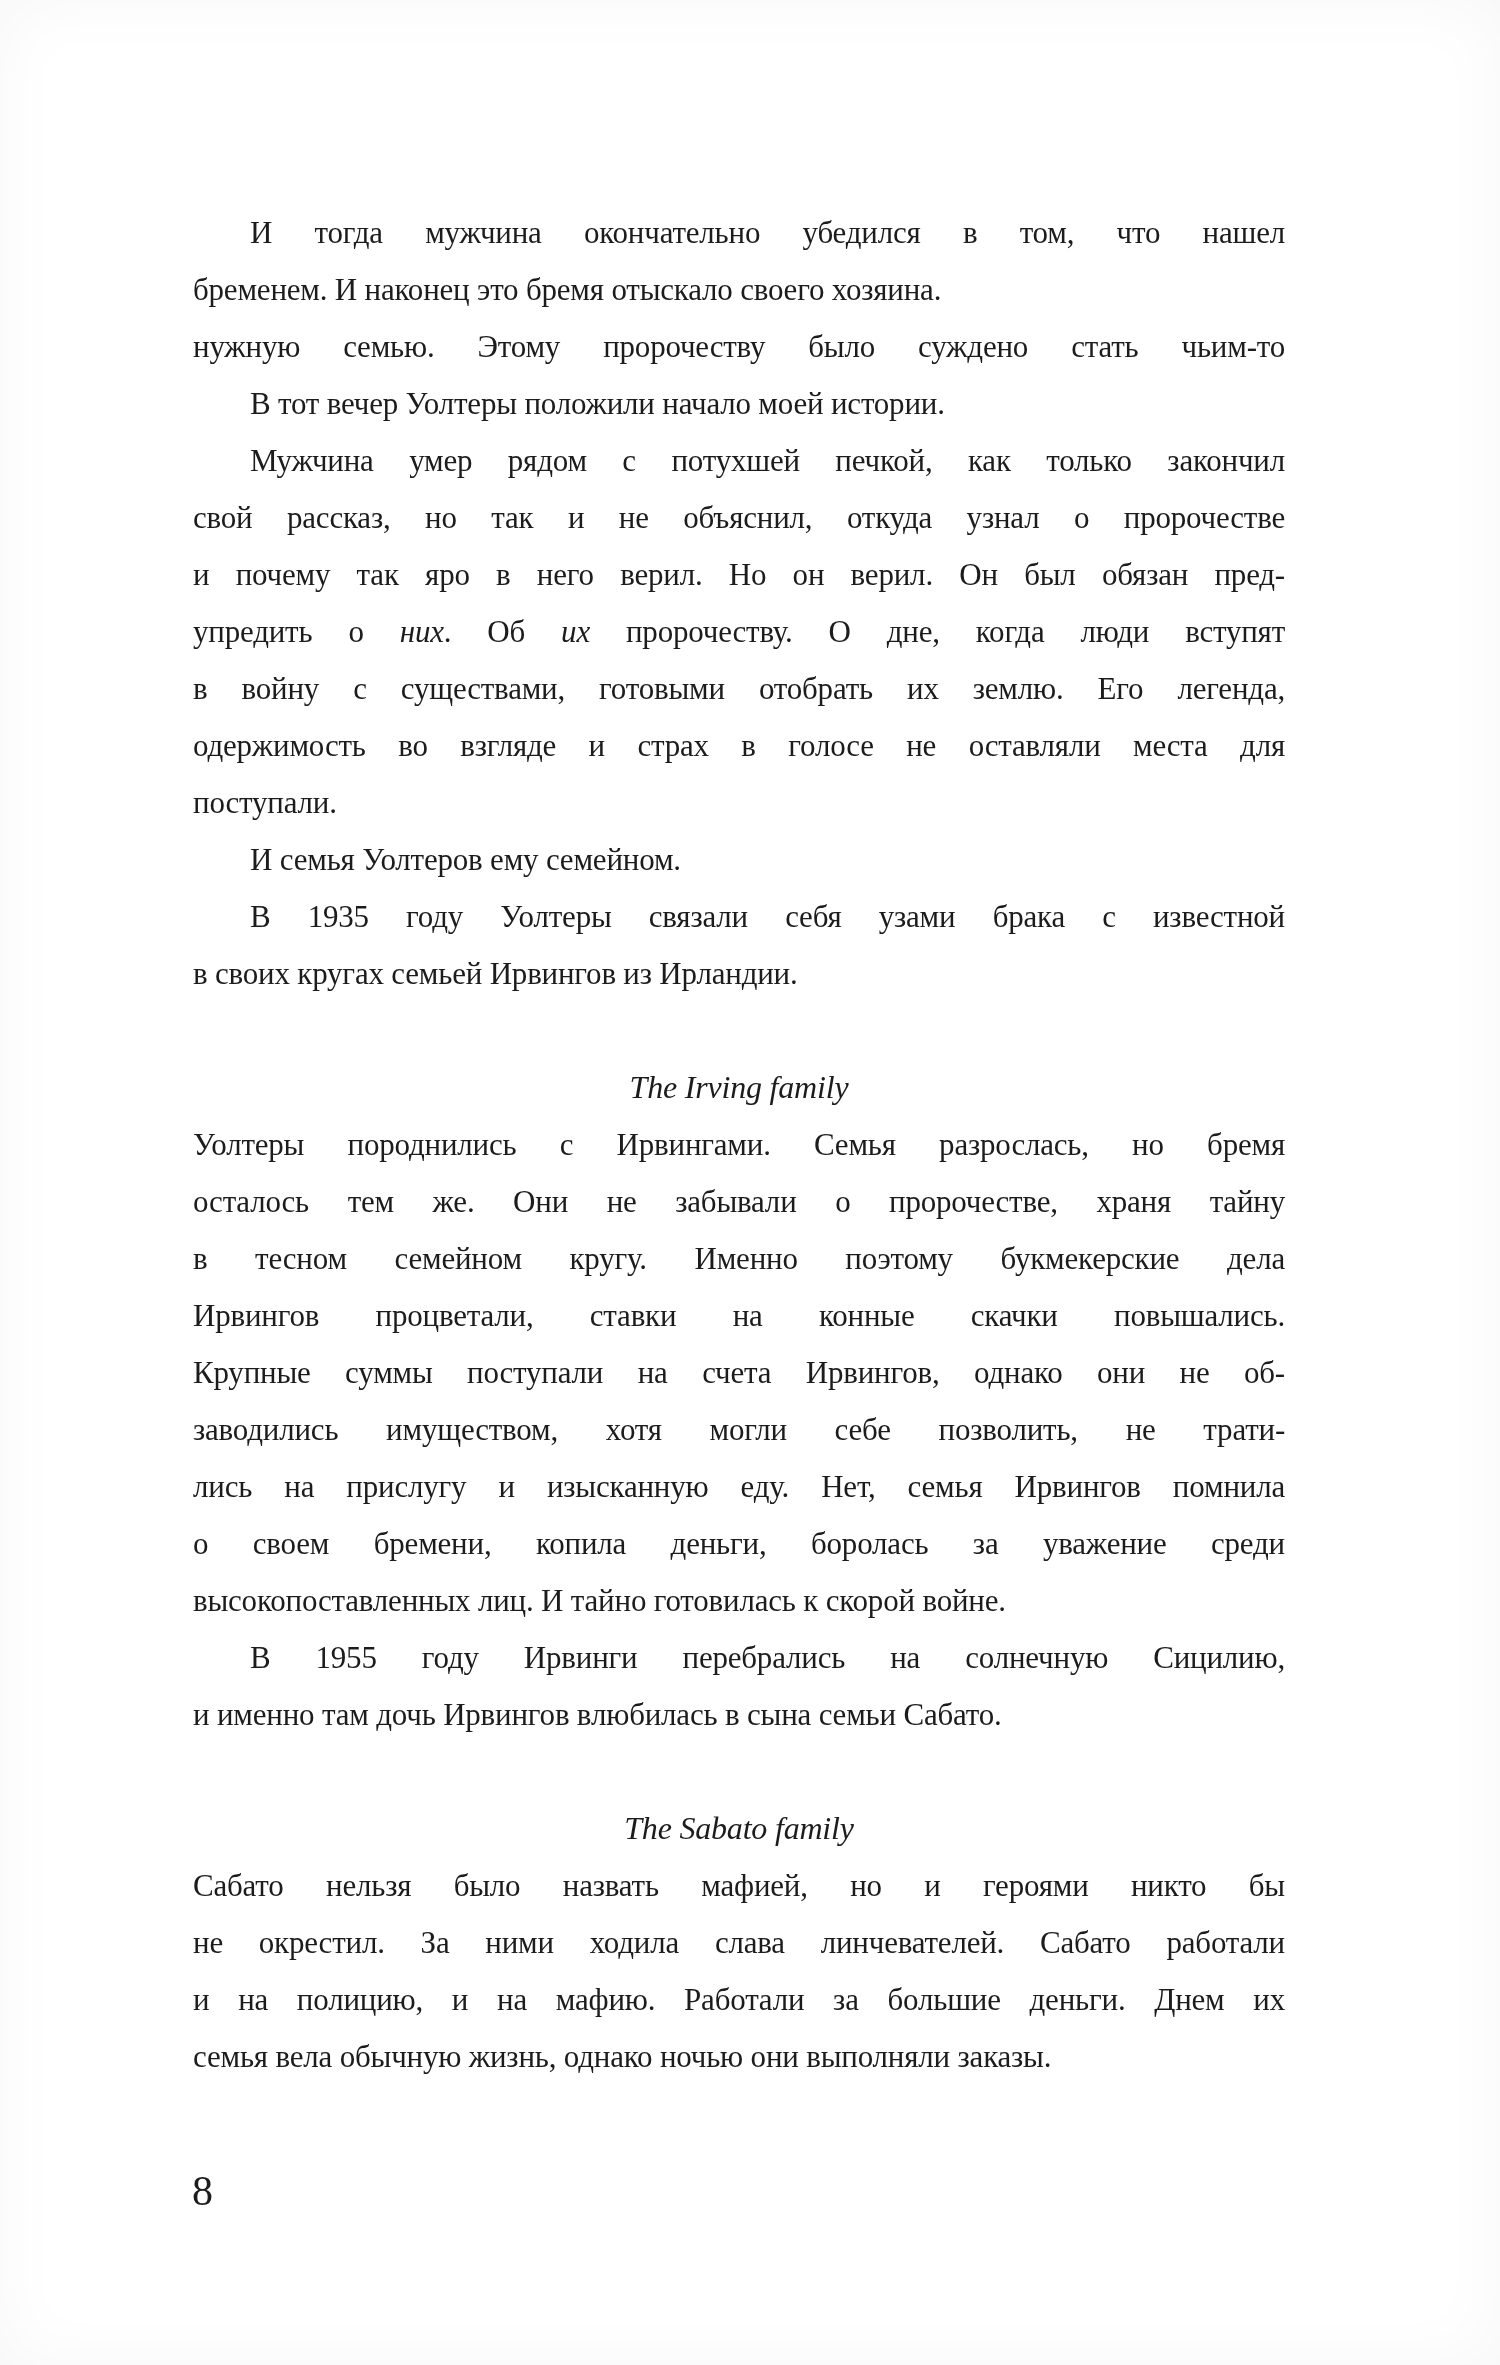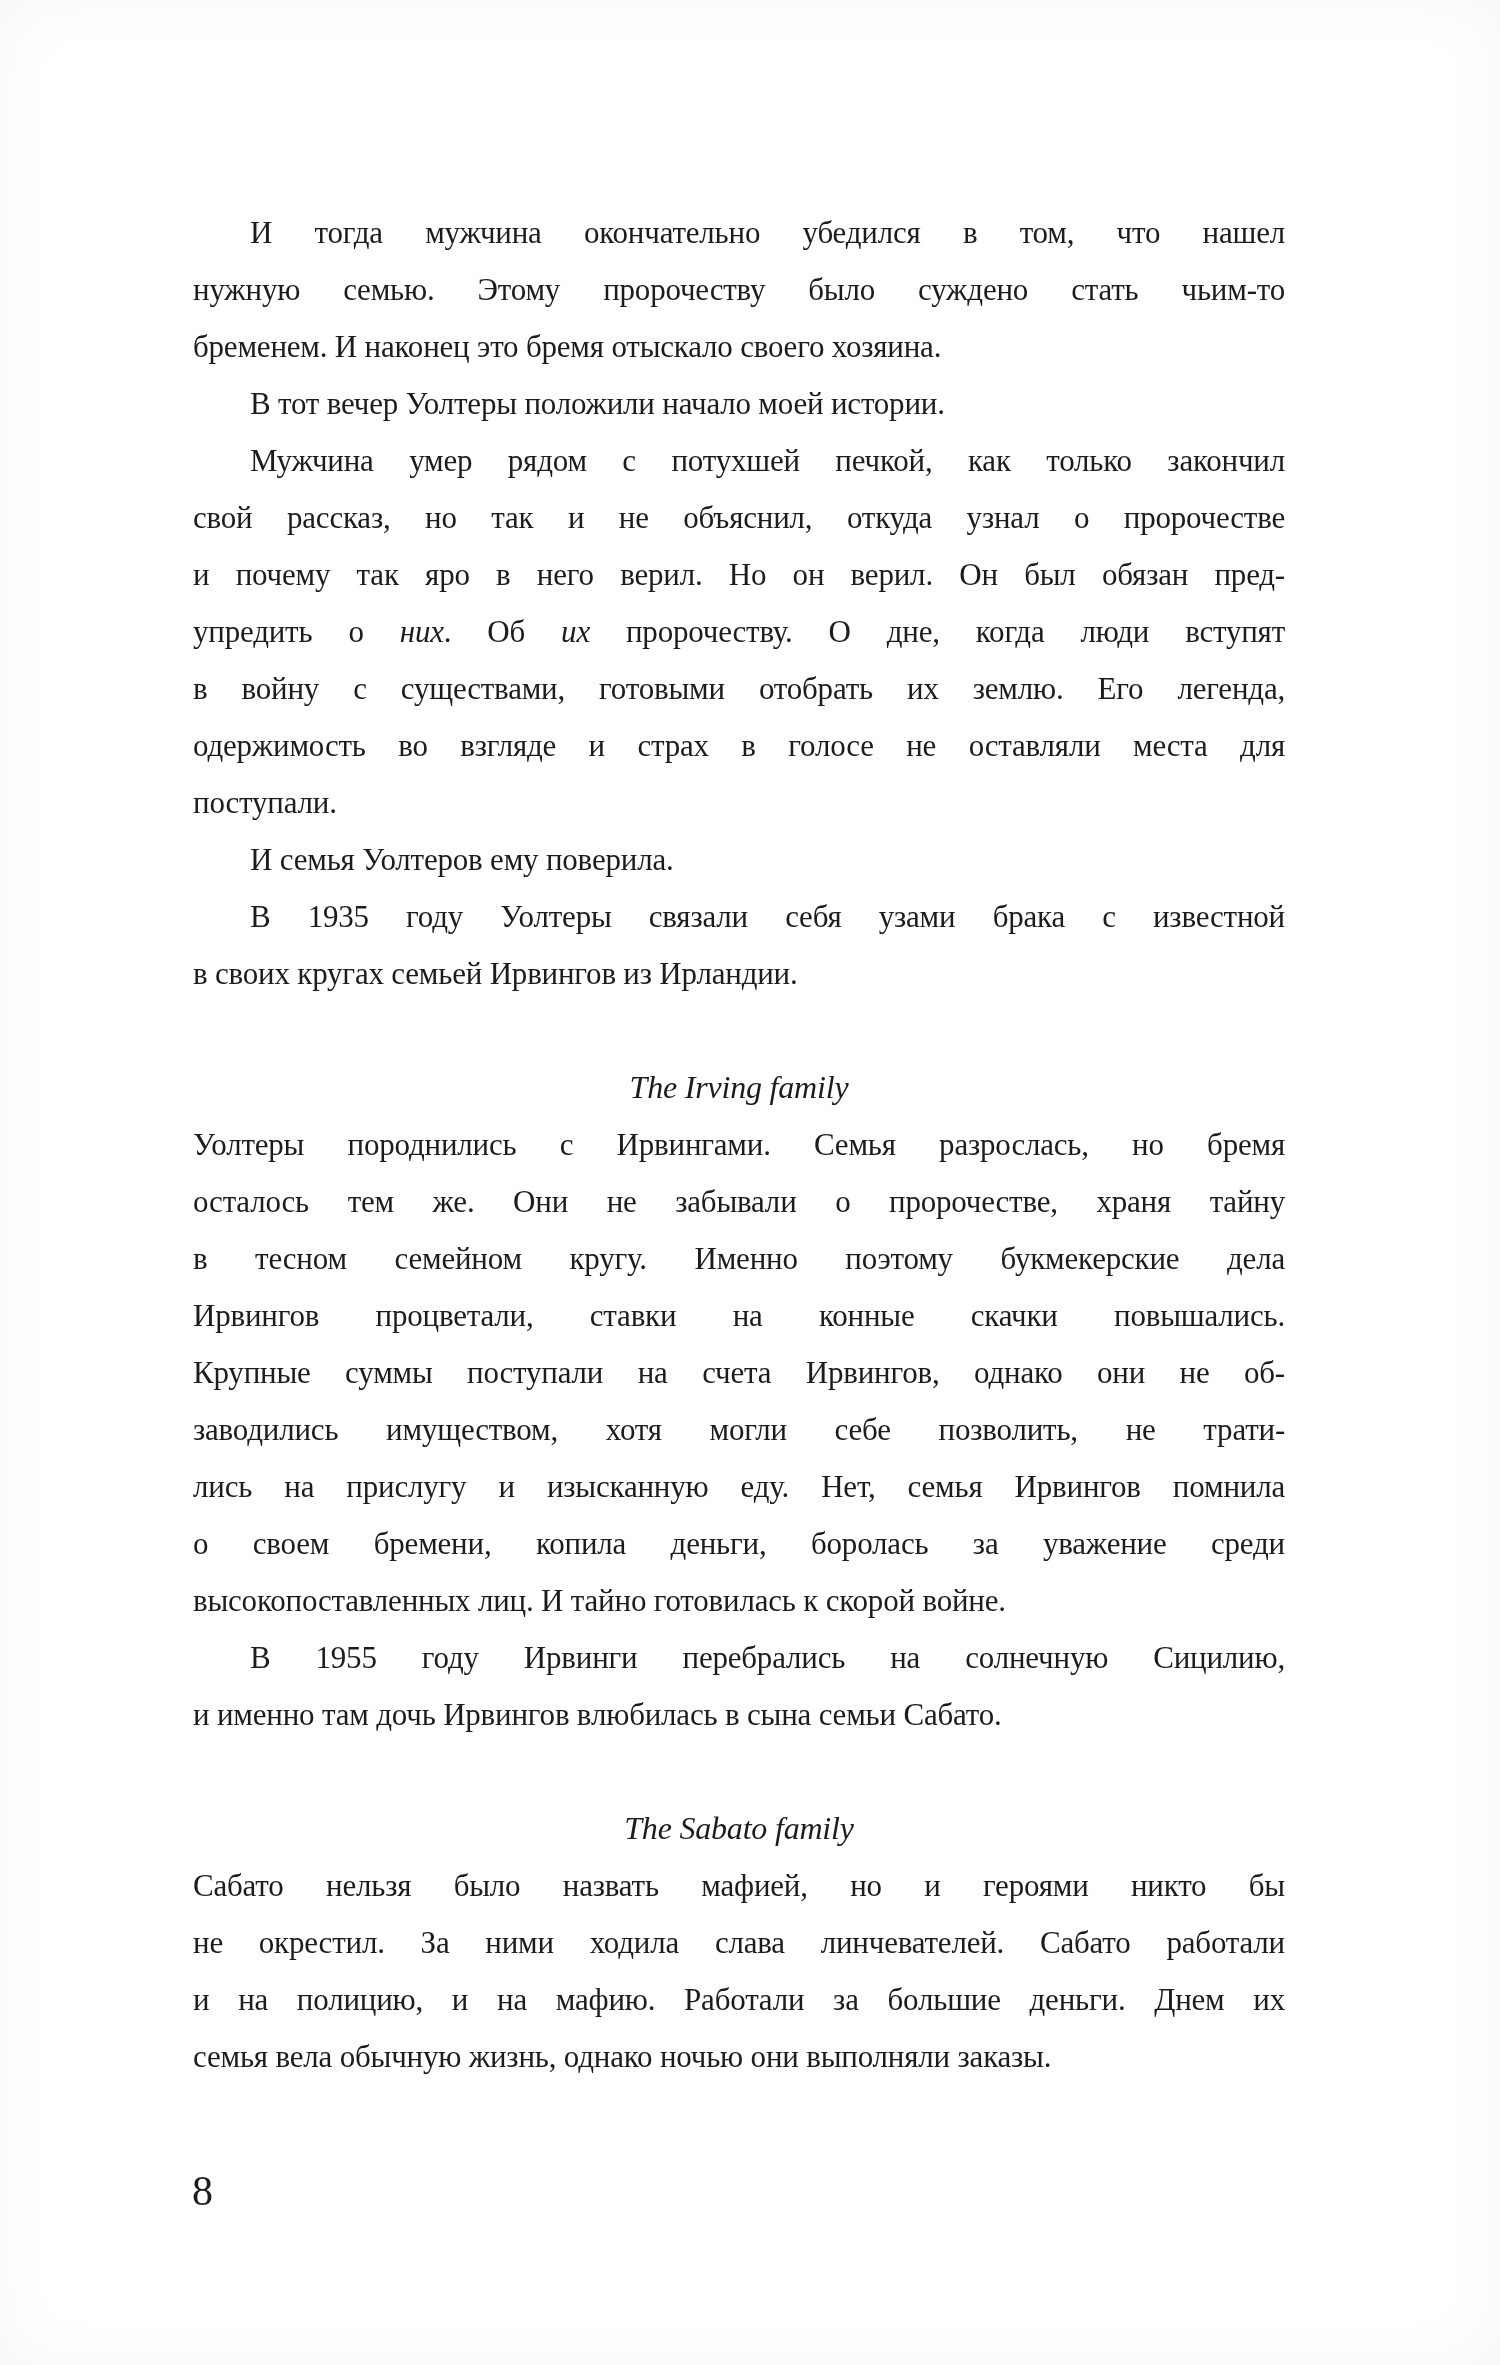--- a/index.html
+++ b/index.html
@@ -59,37 +59,37 @@
     color: #1c1c1c;
   }
 </style>
 </head>
 <body>
 
 <div class="page">
   <div class="text-column">
       <div class="paragraph indent">
         <div class="line"><span>И тогда мужчина окончательно убедился в том, что нашел</span></div>
+        <div class="line last"><span>бременем. И наконец это бремя отыскало своего хозяина.</span></div>
         <div class="line"><span>нужную семью. Этому пророчеству было суждено стать чьим-то</span></div>
-        <div class="line last"><span>бременем. И наконец это бремя отыскало своего хозяина.</span></div>
       </div>
       <div class="paragraph indent">
         <div class="line last"><span>В тот вечер Уолтеры положили начало моей истории.</span></div>
       </div>
       <div class="paragraph indent">
         <div class="line"><span>Мужчина умер рядом с потухшей печкой, как только закончил</span></div>
         <div class="line"><span>свой рассказ, но так и не объяснил, откуда узнал о пророчестве</span></div>
         <div class="line"><span>и почему так яро в него верил. Но он верил. Он был обязан пред-</span></div>
         <div class="line"><span>упредить о </span><em>них</em><span>. Об </span><em>их</em><span> пророчеству. О дне, когда люди вступят</span></div>
         <div class="line"><span>в войну с существами, готовыми отобрать их землю. Его легенда,</span></div>
         <div class="line"><span>одержимость во взгляде и страх в голосе не оставляли места для</span></div>
         <div class="line last"><span>поступали.</span></div>
       </div>
       <div class="paragraph indent">
-        <div class="line last"><span>И семья Уолтеров ему поверила.</span></div>
+        <div class="line last"><span>И семья Уолтеров ему семейном.</span></div>
       </div>
       <div class="paragraph indent">
         <div class="line"><span>В 1935 году Уолтеры связали себя узами брака с известной</span></div>
         <div class="line last"><span>в своих кругах семьей Ирвингов из Ирландии.</span></div>
       </div>
       <div class="heading">The Irving family</div>
       <div class="paragraph">
         <div class="line"><span>Уолтеры породнились с Ирвингами. Семья разрослась, но бремя</span></div>
         <div class="line"><span>осталось тем же. Они не забывали о пророчестве, храня тайну</span></div>
         <div class="line"><span>в тесном семейном кругу. Именно поэтому букмекерские дела</span></div>

